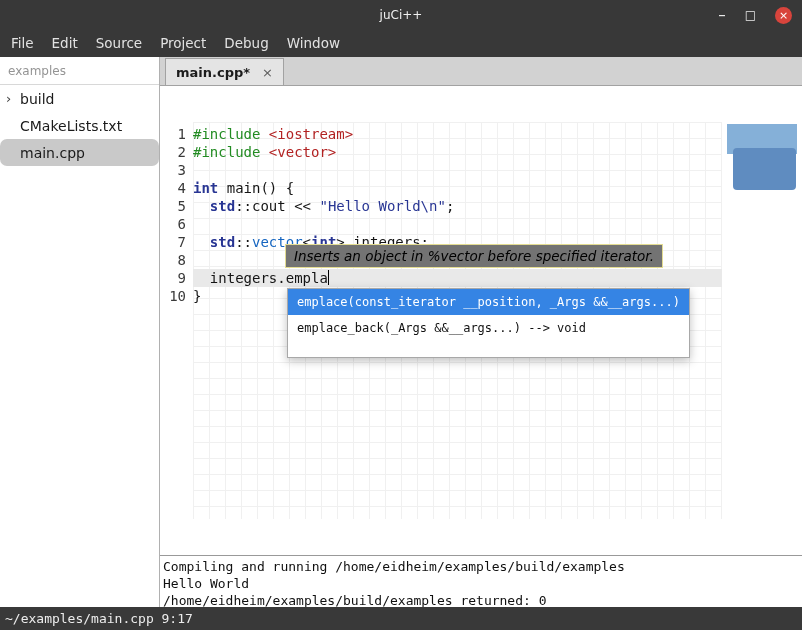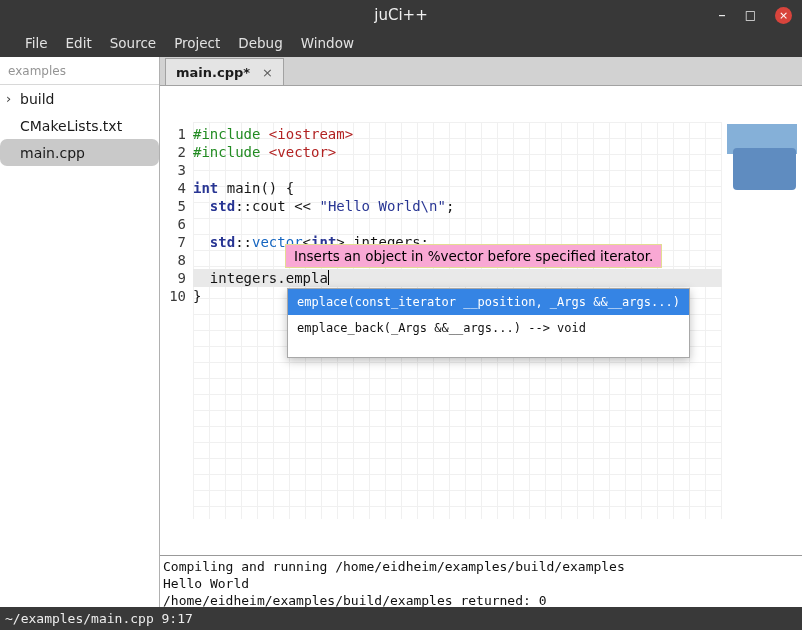--- a/index.html
+++ b/index.html
@@ -3,29 +3,29 @@
 <meta charset="utf-8">
 <style>
   * { margin:0; padding:0; box-sizing:border-box; }
   html,body { width:802px; height:630px; overflow:hidden; }
   body { font-family:"DejaVu Sans", sans-serif; background:#fff; }
   .window { width:802px; height:630px; display:flex; flex-direction:column; }
 
   
   .titlebar { height:30px; flex:0 0 auto; background:#383838; position:relative;
               display:flex; align-items:center; justify-content:center; }
-  .title { color:#f0f0f0; font-size:15px; }
+  .title { color:#f0f0f0; font-size:12px; }
   .controls { position:absolute; right:10px; top:0; height:30px; display:flex; align-items:center; gap:19px; }
   .btn-min { color:#e8e8e8; font-size:15px; }
   .btn-max { color:#e8e8e8; font-size:12px; }
   .btn-close { width:17px; height:17px; border-radius:50%; background:#d8443c; color:#fff;
                font-size:11px; line-height:17px; text-align:center; }
 
   
-  .menubar { height:27px; flex:0 0 auto; background:#383838; display:flex; align-items:center; padding-left:16px; }
+  .menubar { height:27px; flex:0 0 auto; background:#383838; display:flex; align-items:center; padding-left:2px; }
   .menu-item { color:#e2e2e2; font-size:13.5px; padding:0 9px; line-height:27px; }
 
   
   .main { flex:1; display:flex; min-height:0; }
 
   
   .sidebar { width:160px; flex:0 0 auto; background:#fff; border-right:1px solid #b0b0b0;
              display:flex; flex-direction:column; }
   .sidebar-header { height:28px; line-height:28px; padding-left:8px; color:#949494;
                     font-size:12px; border-bottom:1px solid #d8d8d8; }
@@ -62,22 +62,22 @@
   .seg-str { color:#283593; }
   .seg-pl  { color:#141414; }
   .caret { display:inline-block; width:1px; height:15px; background:#000; vertical-align:-2px; }
 
   
   .minimap { width:80px; flex:0 0 auto; position:relative; background:#fff; }
   .mini-light { position:absolute; left:5px; top:2px; width:70px; height:30px; background:#85b0d8; }
   .mini-dark  { position:absolute; left:11px; top:26px; width:63px; height:42px; background:#5f8cc0; border-radius:4px; }
 
   
-  .tooltip { position:absolute; left:125px; top:122px; background:#f9a8d4; border:1px solid #e3dc92;
-             padding:3px 8px; font-size:13.5px; color:#000; white-space:nowrap; z-index:6; }
+  .tooltip { position:absolute; left:125px; top:122px; background:#737373; border:1px solid #e3dc92;
+             padding:3px 8px; font-size:13.5px; color:#000; white-space:nowrap; z-index:6;font-style:italic; }
   .completion { position:absolute; left:127px; top:166px; background:#fff; border:1px solid #a8a8a8;
                 box-shadow:0 3px 9px rgba(0,0,0,0.25); padding-bottom:16px; z-index:5; }
   .comp-item { font:12px "DejaVu Sans Mono", monospace; padding:6px 9px; white-space:pre; color:#111; }
   .comp-item.selected { background:#3584e4; color:#fff; }
 
   
   .output { flex:1; border-top:1px solid #999; background:#fff; padding:2px 3px;
             font:13px/17px "DejaVu Sans Mono", monospace; color:#101010; overflow:hidden; }
   .out-line { white-space:pre; }
 

